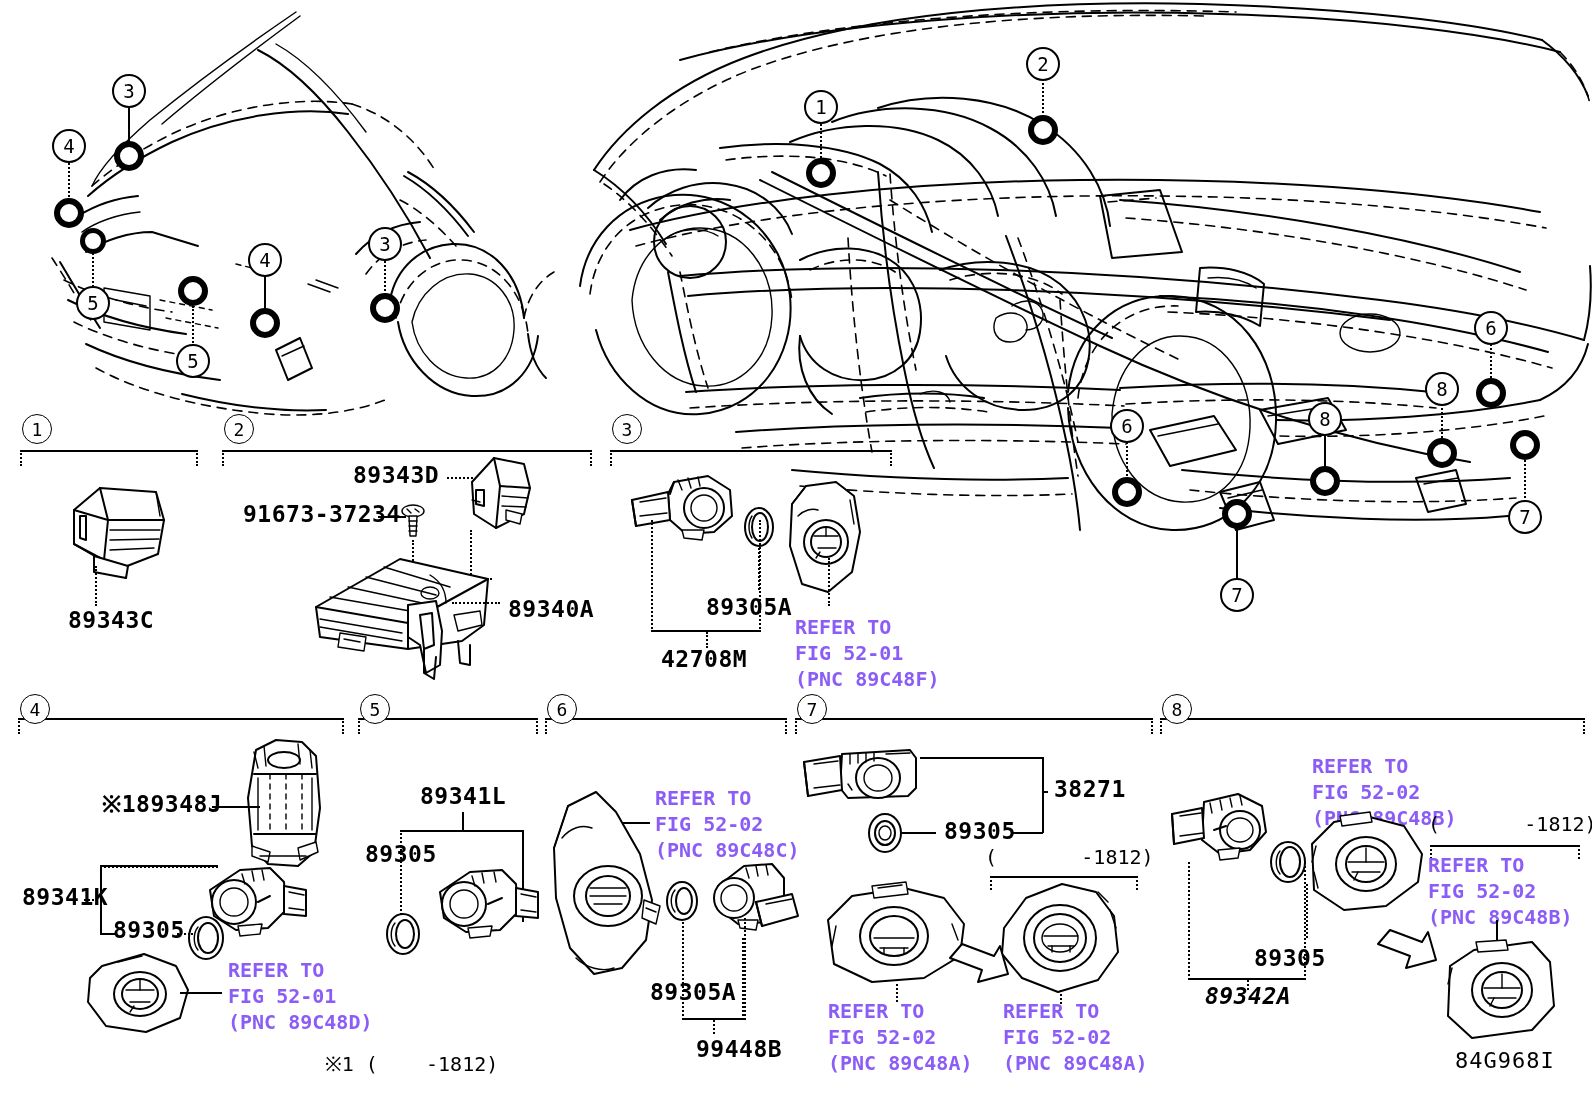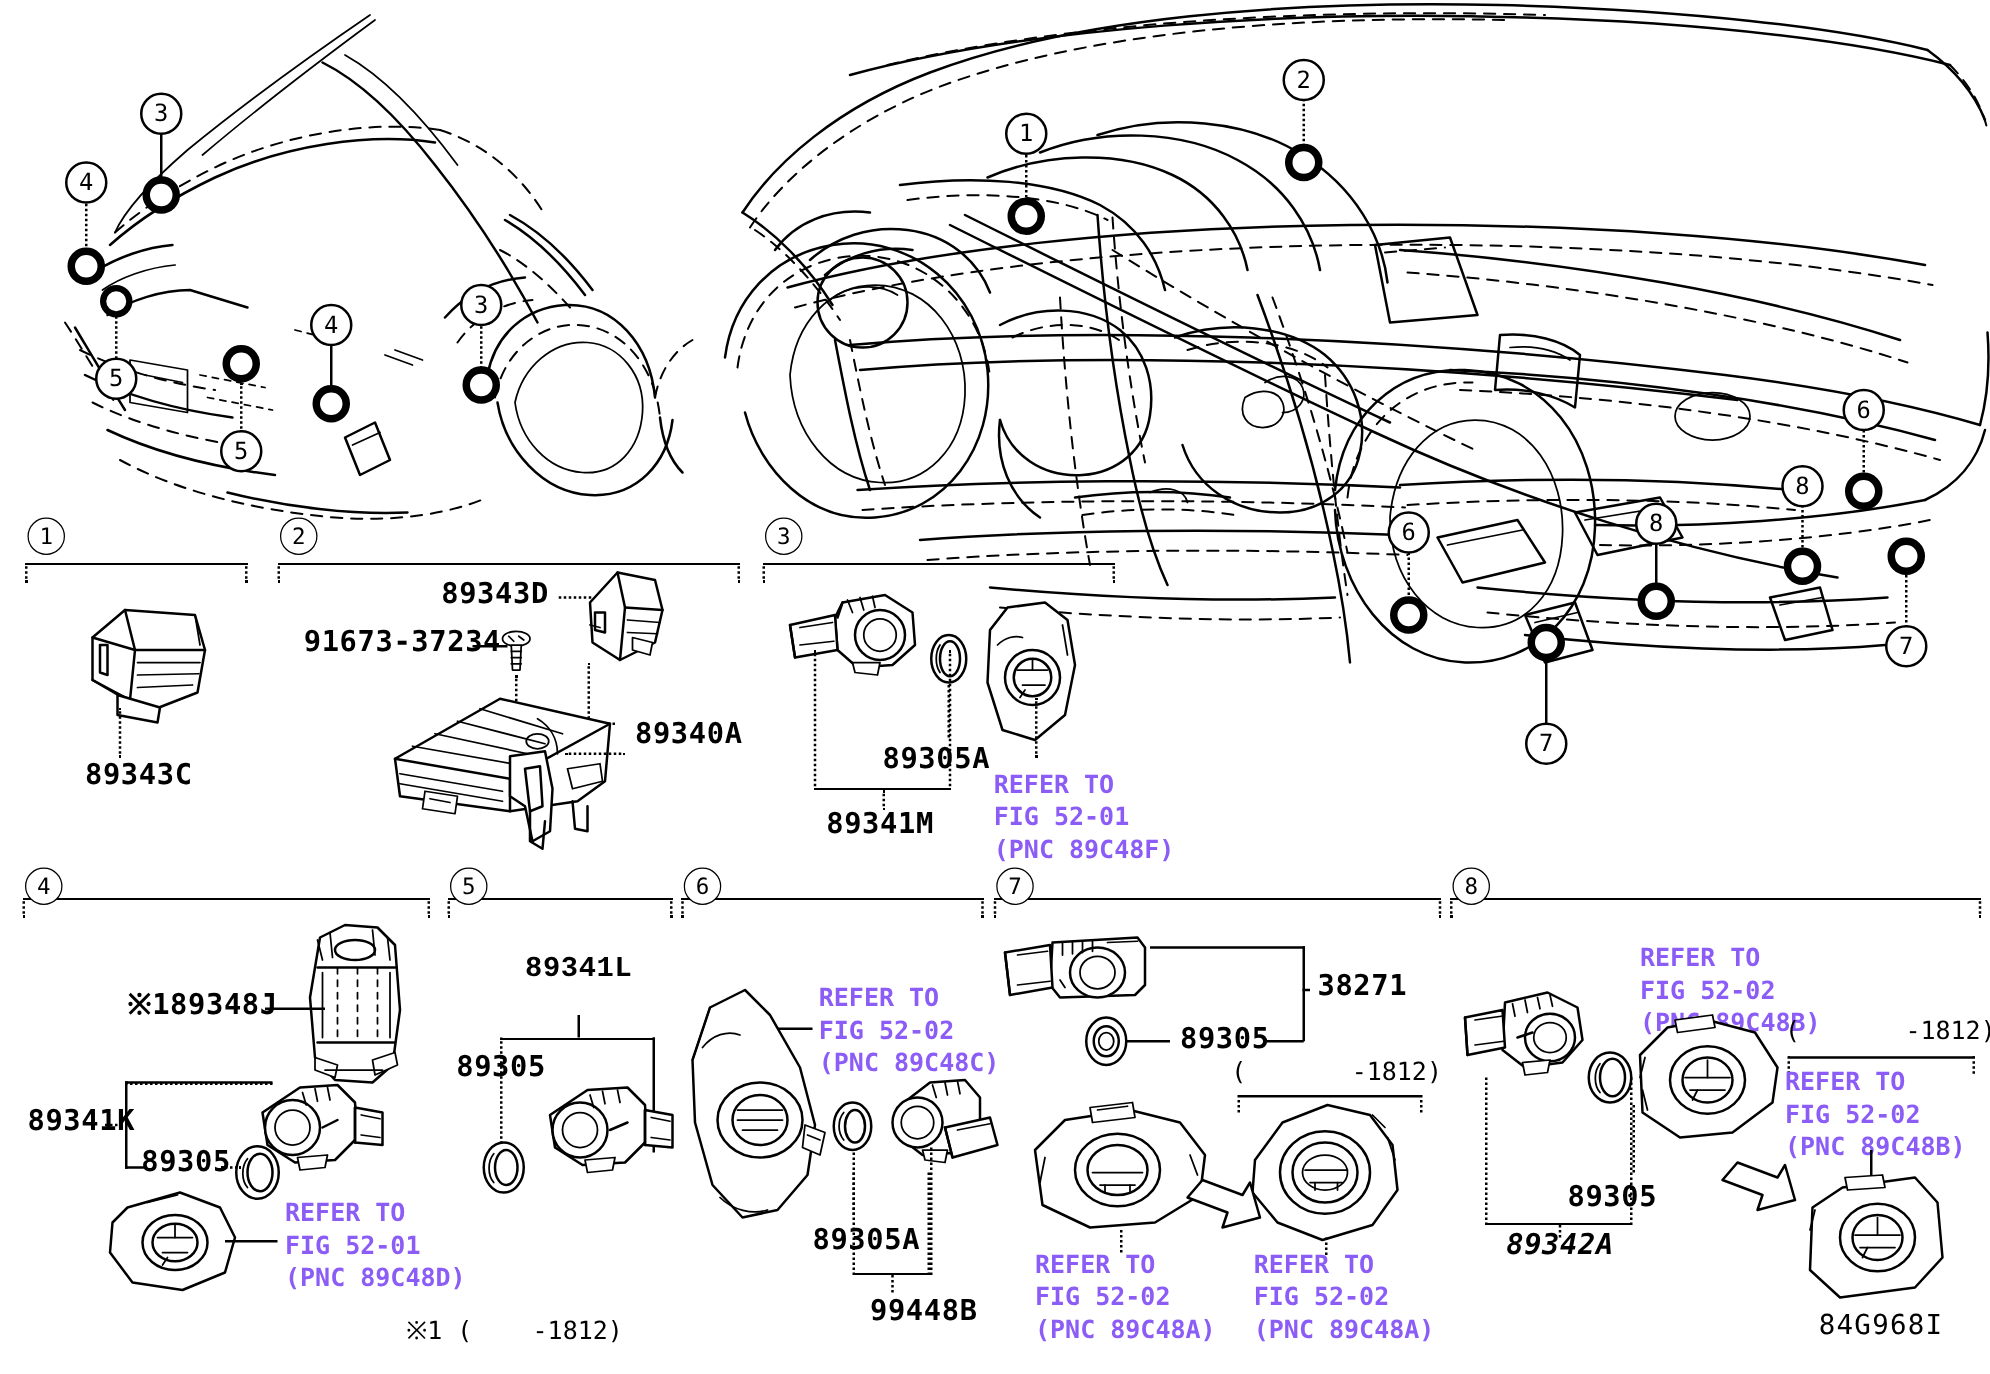--- a/index.html
+++ b/index.html
@@ -438,21 +438,21 @@
       <path class="ln-t" d="M118 30 C 128 36 134 46 134 58"></path>
       <path class="ln" d="M112 104 L 112 128 L 122 134 L 124 112"></path>
       <path class="fillw-t" d="M28 88 L 54 92 L 52 106 L 26 102 Z"></path>
       <path class="ln-t" d="M32 94 L 48 97"></path>
       <path class="fillw-t" d="M142 70 L 168 66 L 170 80 L 146 86 Z"></path>
       <path class="ln" d="M146 96 L 148 118 L 158 120 L 158 100"></path>
       <ellipse class="ln-t" cx="118" cy="48" rx="9" ry="6"></ellipse>
     </svg>
   </div>
   <div class="lead-hd" style="left:452px;top:602px;width:48px;"></div>
-  <div class="pnum" style="left:508px;top:576px;">89340A</div>
+  <div class="pnum" style="left:508px;top:598px;">89340A</div>
 
   <div class="gidx" style="left:612px;top:414px;">3</div>
   <div class="gbracket" style="left:610px;top:450px;width:282px;"></div>
 
   <div class="vec" style="left:630px;top:472px;width:110px;height:75px;">
     <svg width="110" height="75" viewBox="0 0 110 75">
       <path class="fillw" d="M44 10 L 78 4 L 100 18 L 102 44 L 84 60 L 56 62 L 40 48 L 38 22 Z"></path>
       <ellipse class="fillw" cx="74" cy="36" rx="20" ry="20"></ellipse>
       <ellipse class="ln-t" cx="74" cy="36" rx="13" ry="13"></ellipse>
       <path class="ln-t" d="M48 8 L 52 18 M 58 6 L 61 16 M 68 5 L 70 14"></path>
@@ -483,21 +483,21 @@
       <path class="ln-t" d="M10 24 L 24 6"></path>
       <path class="ln-t" d="M16 36 C 22 30 30 28 36 30"></path>
       <path class="ln-t" d="M68 20 L 72 44"></path>
     </svg>
   </div>
 
   <div class="lead-vd" style="left:758px;top:548px;height:42px;"></div>
   <div class="pnum" style="left:706px;top:596px;">89305A</div>
   <div class="ubrace" style="left:651px;top:520px;width:110px;height:112px;"></div>
   <div class="lead-vd" style="left:706px;top:632px;height:16px;"></div>
-  <div class="pnum" style="left:661px;top:648px;">89341M</div>
+  <div class="pnum" style="left:661px;top:648px;">42708M</div>
   <div class="lead-vd" style="left:828px;top:558px;height:48px;"></div>
   <div class="refer" style="left:795px;top:614px;">REFER TO
 FIG 52-01
 (PNC 89C48F)</div>
 
   <div class="gidx" style="left:20px;top:694px;">4</div>
   <div class="gbracket" style="left:18px;top:718px;width:326px;"></div>
 
   <div class="vec" style="left:240px;top:738px;width:86px;height:135px;">
     <svg width="86" height="135" viewBox="0 0 86 135">
@@ -557,21 +557,21 @@
     </svg>
   </div>
   <div class="lead-h" style="left:180px;top:992px;width:42px;"></div>
   <div class="refer" style="left:228px;top:957px;">REFER TO
 FIG 52-01
 (PNC 89C48D)</div>
 
   <div class="gidx" style="left:360px;top:694px;">5</div>
   <div class="gbracket" style="left:358px;top:718px;width:180px;"></div>
 
-  <div class="pnum" style="left:420px;top:764px;font-family:Liberation Mono, monospace;">89341L</div>
+  <div class="pnum" style="left:420px;top:785px;">89341L</div>
   <div class="lead-v" style="left:462px;top:812px;height:18px;"></div>
   <div class="ubrace" style="left:400px;top:830px;width:124px;height:0px;border-bottom:none;border-top:2px solid #000;"></div>
   <div class="lead-vd" style="left:400px;top:830px;height:92px;"></div>
   <div class="lead-v" style="left:522px;top:830px;height:92px;"></div>
 
   <div class="pnum" style="left:365px;top:843px;">89305</div>
 
   <div class="vec" style="left:384px;top:912px;width:38px;height:44px;">
     <svg width="38" height="44" viewBox="0 0 38 44">
       <ellipse class="fillw" cx="19" cy="22" rx="16" ry="20"></ellipse>

